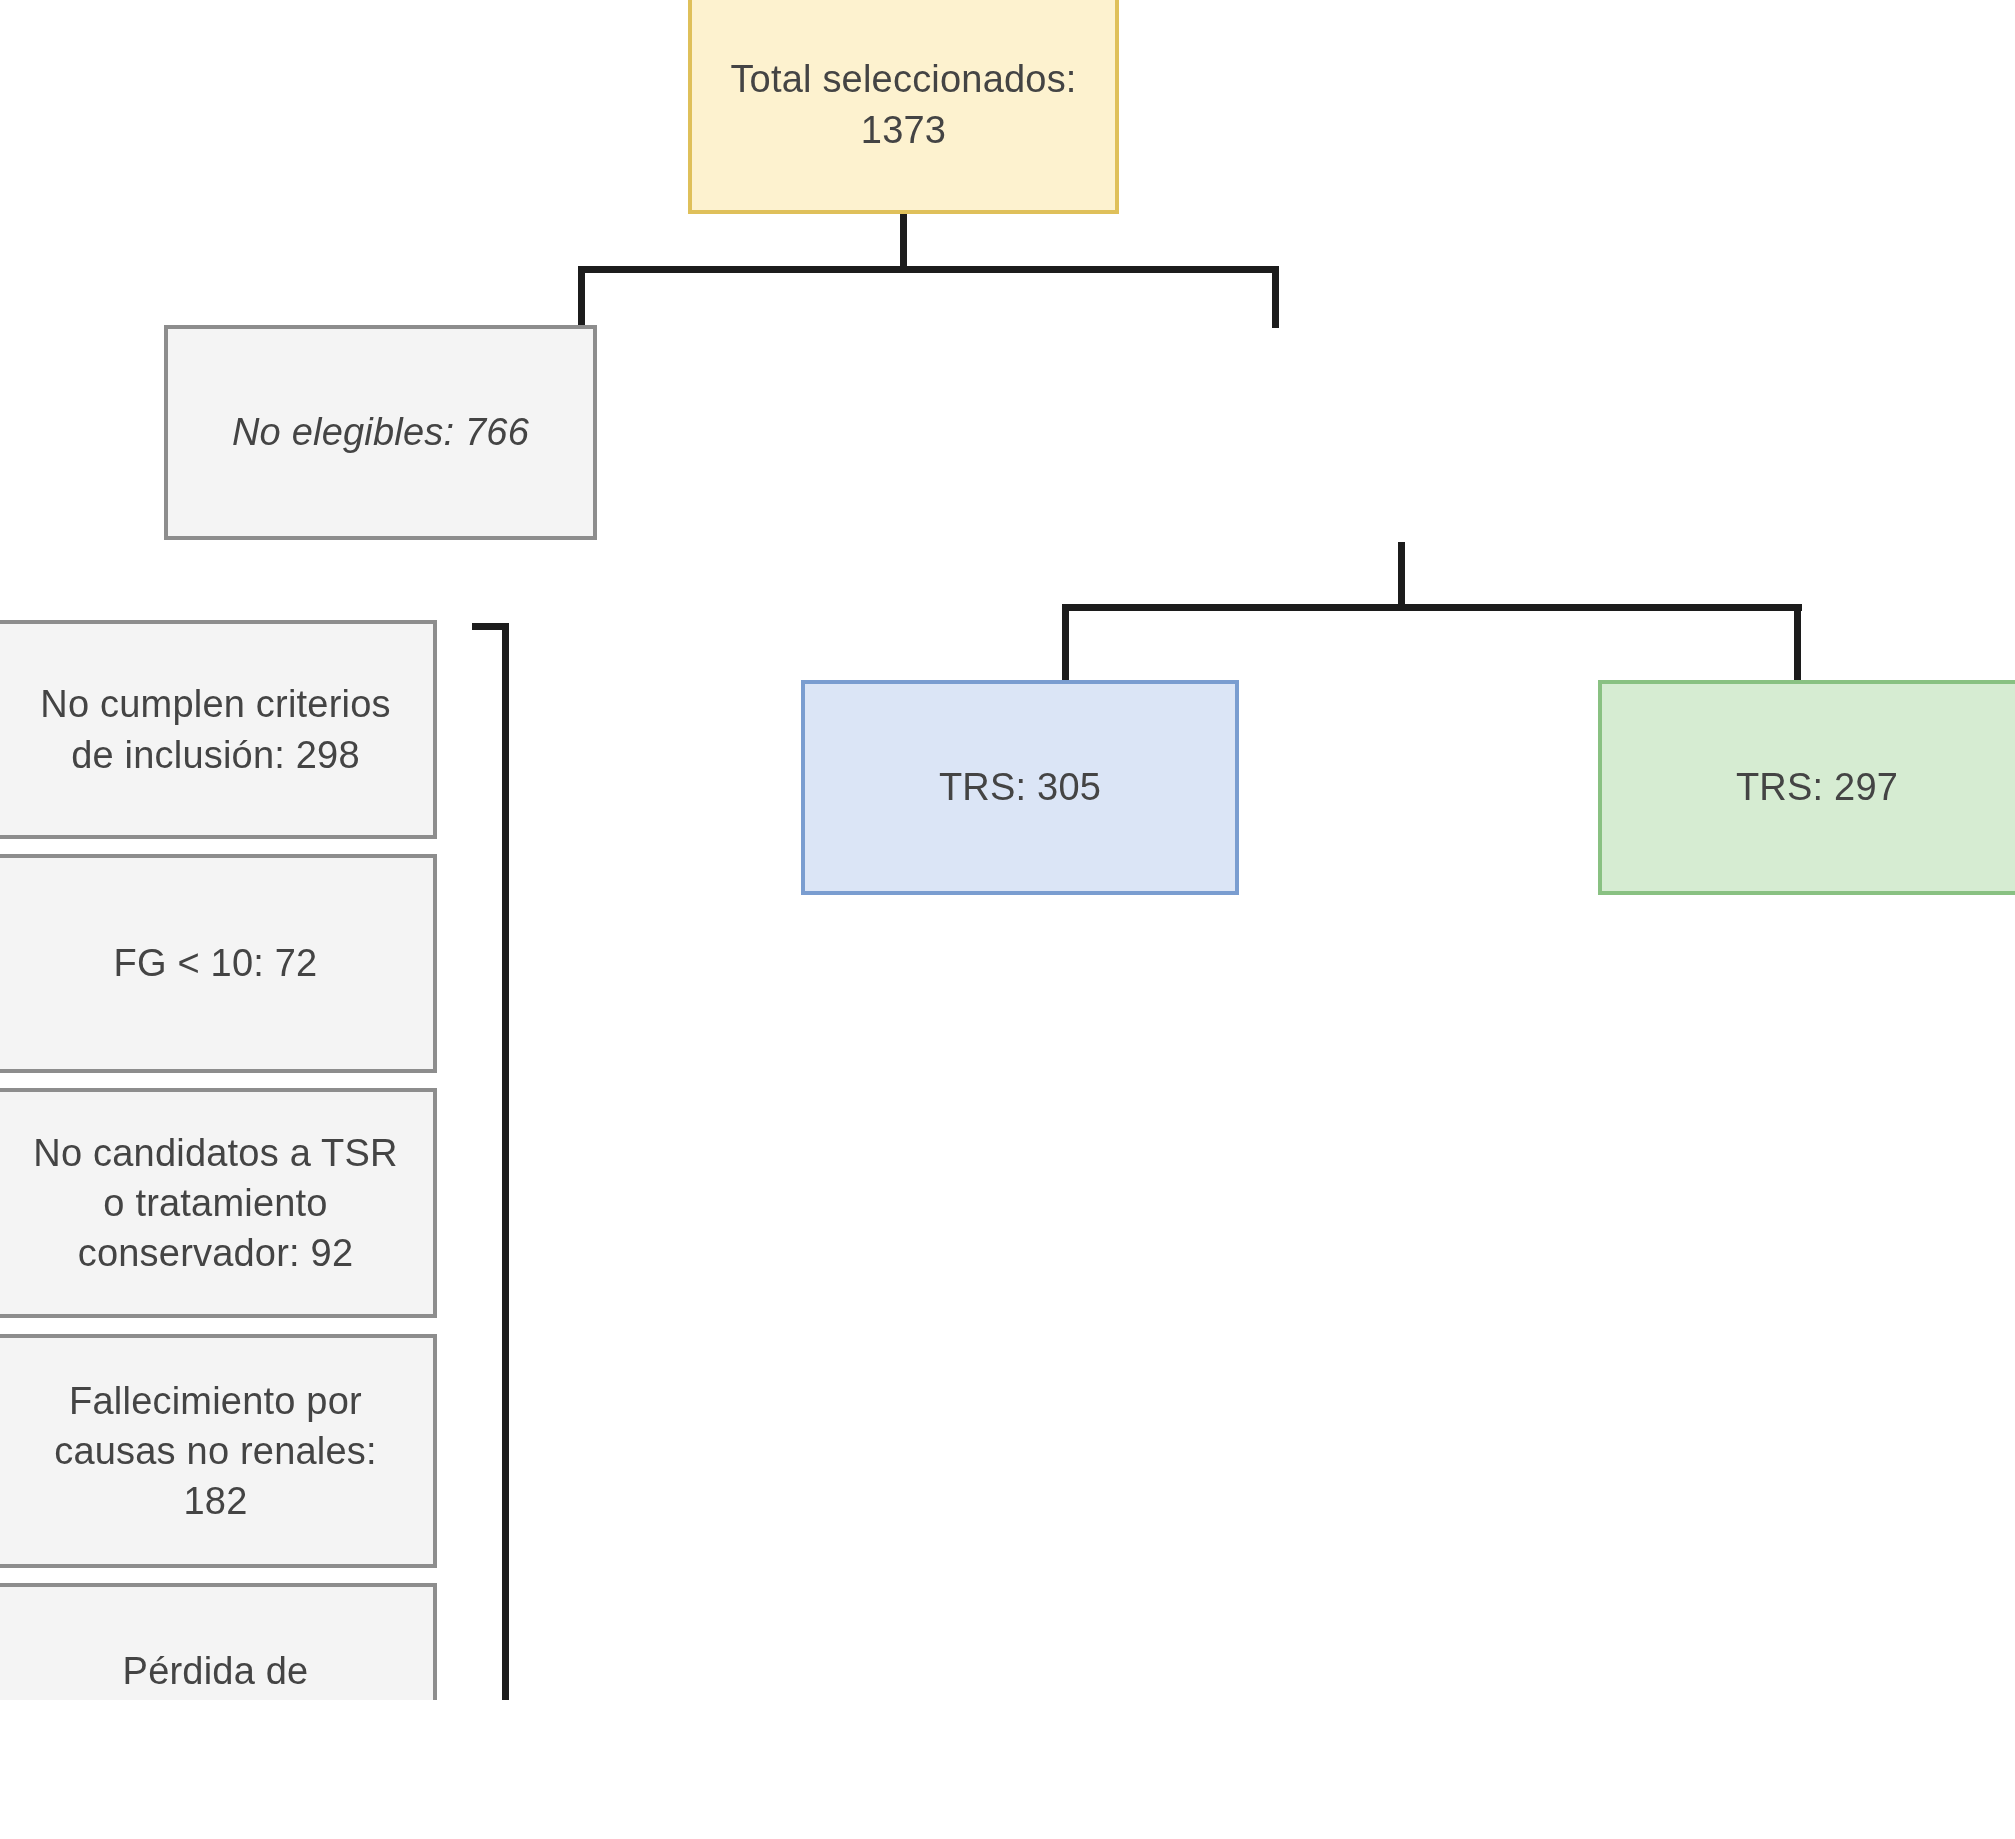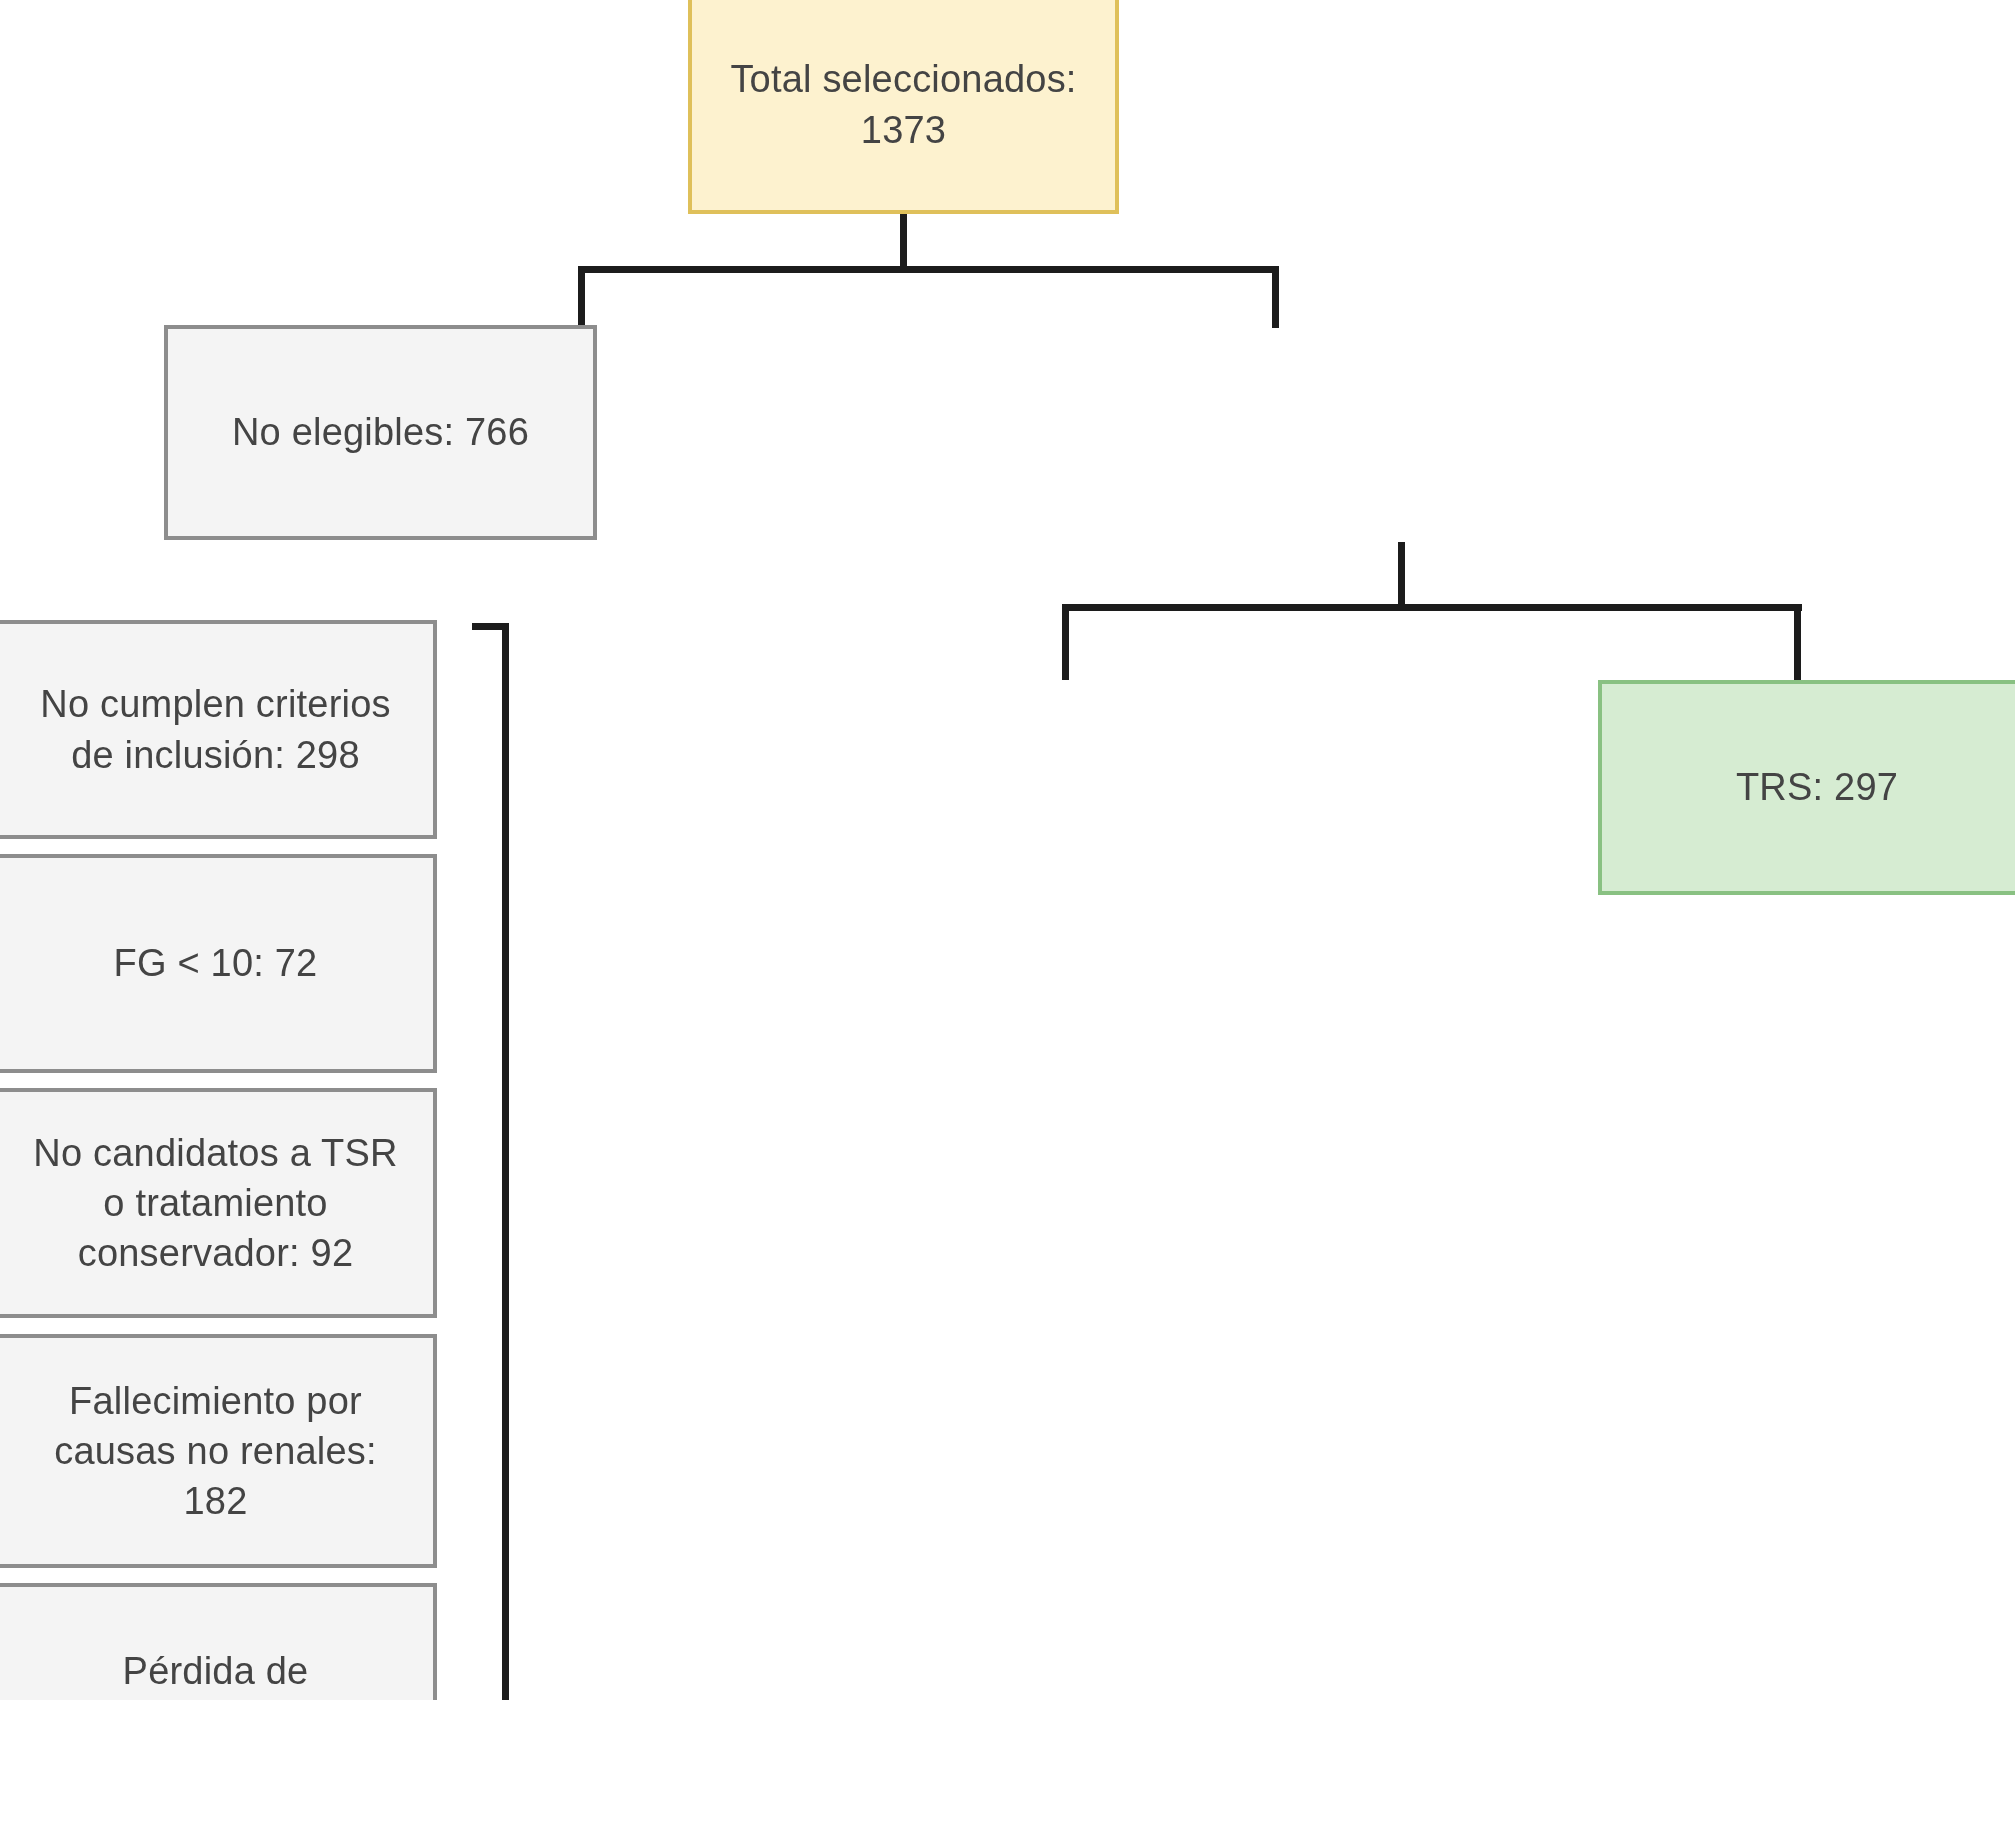--- a/index.html
+++ b/index.html
@@ -45,20 +45,21 @@
   
   .node-grey {
     background: #f4f4f4;
     border: 4.5px solid #8d8d8d;
   }
   #node-no-elegibles {
     left: 164px;
     top: 325px;
     width: 433px;
     height: 215px;
+    font-style: italic;
   }
   
   #node-elegibles {
     left: 1182px;
     top: 326px;
     width: 438px;
     height: 215px;
     background: #f6cfcc;
     border: 4.5px solid #cc5f5f;
   }
@@ -133,20 +134,21 @@
   <div class="line line-h" id="brk-top"></div>
   <div class="line line-v" id="brk-side"></div>
   <div class="line line-h" id="brk-bot"></div>
 
   <div class="node" id="node-total">Total seleccionados:
 1373</div>
 
   <div class="node node-grey" id="node-no-elegibles">No elegibles: 766</div>
 
 
+  <div class="node" id="node-trs-305">TRS: 305</div>
 
   <div class="node" id="node-trs-297">TRS: 297</div>
 
   <div class="node node-grey node-exclusion" id="node-excl-0">No cumplen criterios
 de inclusión: 298</div>
 
   <div class="node node-grey node-exclusion" id="node-excl-1">FG &lt; 10: 72</div>
 
   <div class="node node-grey node-exclusion" id="node-excl-2">No candidatos a TSR
 o tratamiento

